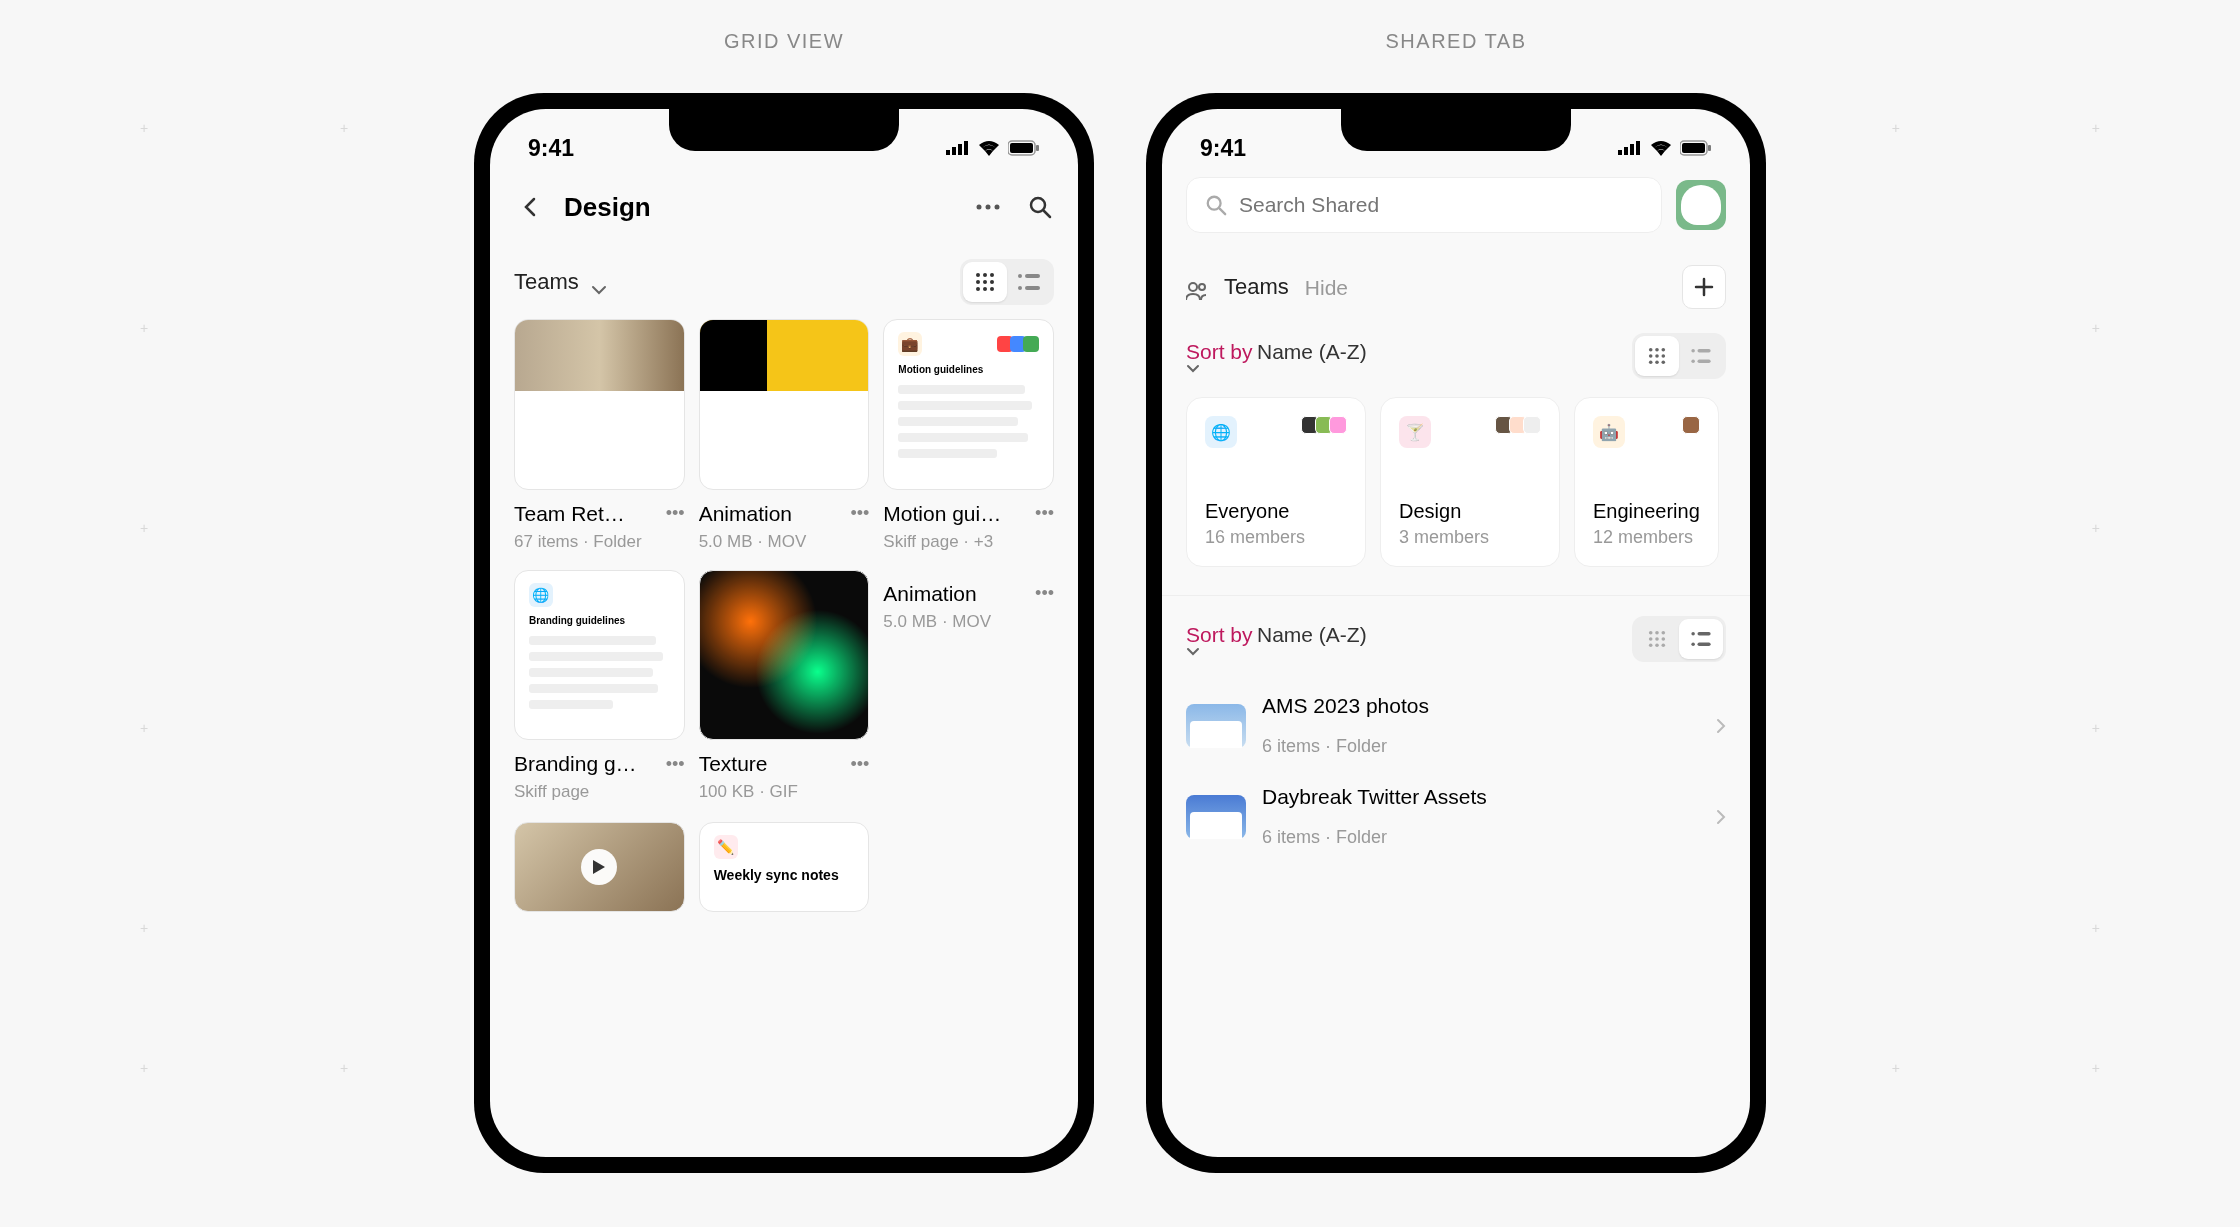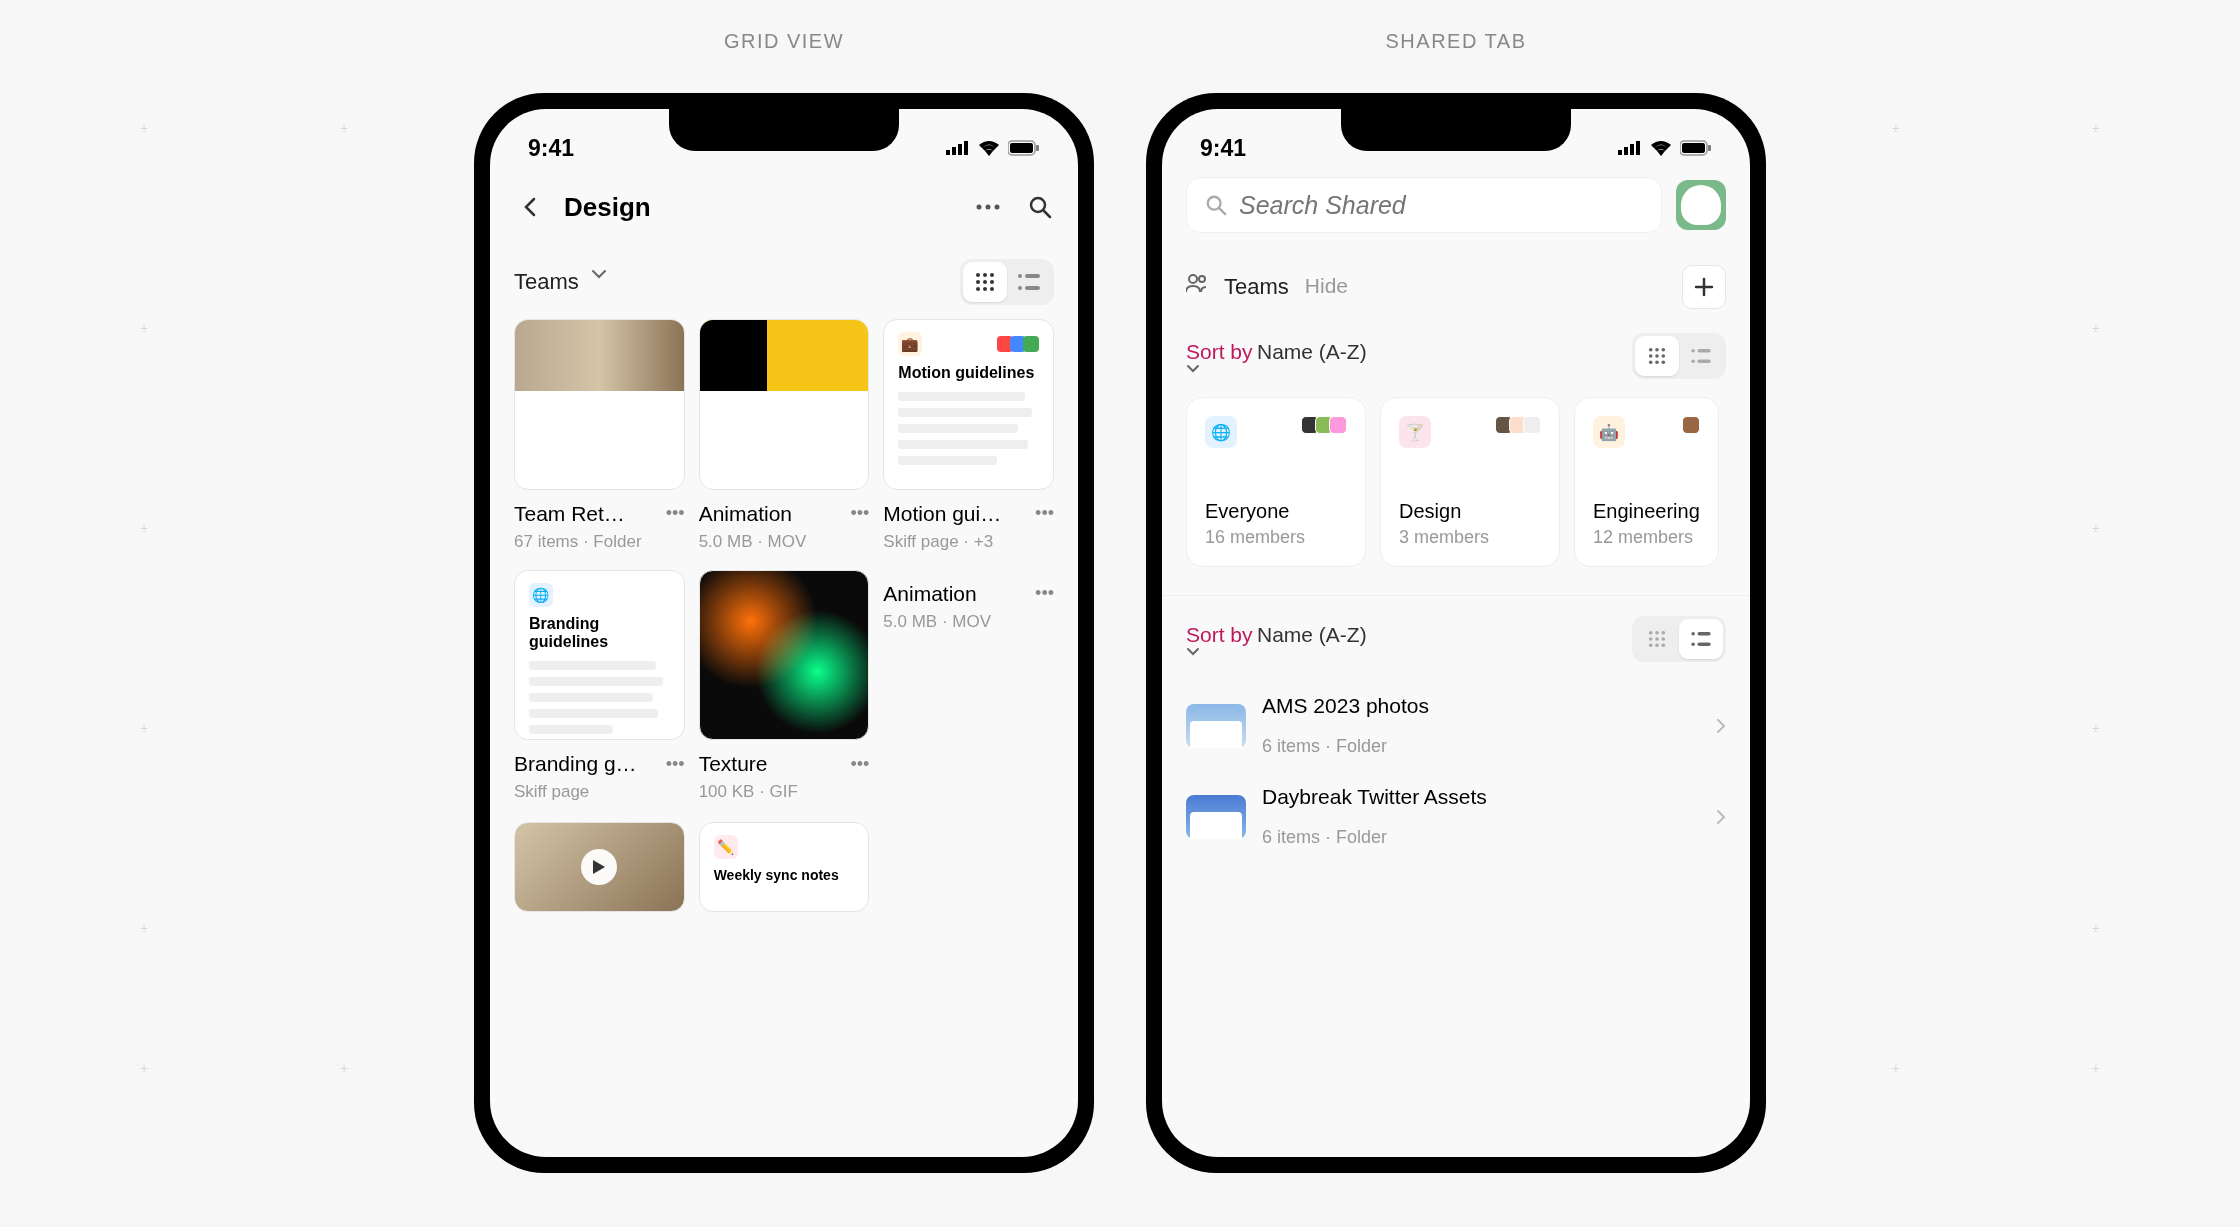--- a/index.html
+++ b/index.html
@@ -21,27 +21,27 @@
 .status-icons { display: flex; align-items: center; gap: 8px; }
 
 .header { display: flex; align-items: center; padding: 22px 24px; gap: 18px; }
 .back-btn { width: 32px; height: 32px; display: flex; align-items: center; justify-content: center; color: #333; }
 .header-title { font-size: 26px; font-weight: 600; flex: 1; }
 .header-actions { display: flex; gap: 24px; align-items: center; }
 .icon-btn { width: 28px; height: 28px; display: flex; align-items: center; justify-content: center; color: #333; }
 
 .search-row { padding: 8px 24px 18px; display: flex; gap: 14px; align-items: center; }
 .search-box { flex: 1; background: #fff; border: 1px solid #eee; border-radius: 14px; height: 56px; display: flex; align-items: center; padding: 0 18px; gap: 12px; }
-.search-box input { border: none; outline: none; font-size: 25px; background: transparent; flex: 1; color: #a21caf; font-style: italic; }
+.search-box input { border: none; outline: none; font-size: 21px; background: transparent; flex: 1; color: #a21caf; }
 .avatar-btn { width: 50px; height: 50px; border-radius: 12px; background: #7ab98a; display: flex; align-items: center; justify-content: center; overflow: hidden; }
 .avatar-snoopy { width: 40px; height: 40px; background: #fff; border-radius: 50% 50% 40% 40%; position: relative; }
 
 .section { padding: 0 24px; }
 .section-head { display: flex; align-items: center; padding: 14px 0; }
-.section-head .left { display: flex; align-items: flex-start; gap: 10px; flex: 1; }
+.section-head .left { display: flex; align-items: flex-end; gap: 10px; flex: 1; }
 .section-label { font-size: 22px; font-weight: 500; color: #222; }
 .section-hide { font-size: 21px; color: #999; margin-left: 6px; }
 .chev-down { color: #666; margin-left: 2px; }
 .add-btn { width: 44px; height: 44px; border: 1px solid #e5e5e5; border-radius: 10px; display: flex; align-items: center; justify-content: center; background: #fff; }
 .view-toggle { display: flex; background: #eee; border-radius: 12px; padding: 3px; }
 .view-toggle button { width: 44px; height: 40px; border: none; background: transparent; border-radius: 9px; display: flex; align-items: center; justify-content: center; }
 .view-toggle button.active { background: #fff; box-shadow: 0 1px 2px rgba(0,0,0,0.1); }
 
 .sort-row { display: flex; align-items: center; justify-content: space-between; padding: 10px 0 18px; }
 .sort-label { font-size: 21px; color: #be185d; }
@@ -58,21 +58,21 @@
 .thumb-folder-photo { height: 42%; background: linear-gradient(90deg, #b8a890 0%, #d4c5a8 50%, #8b7355 100%); display: flex; }
 .thumb-folder-anim { height: 42%; background: #f5c518; position: relative; }
 .thumb-folder-anim::before { content:''; position:absolute; left:0; top:0; width:40%; height:100%; background:#000; }
 
 .doc-card { padding: 12px 14px; }
 .doc-header { display: flex; align-items: center; justify-content: space-between; margin-bottom: 8px; }
 .doc-icon { width: 24px; height: 24px; border-radius: 6px; display: flex; align-items: center; justify-content: center; font-size: 14px; }
 .doc-icon.orange { background: #fff3e0; color: #ff9800; }
 .doc-icon.blue { background: #e3f2fd; color: #2196f3; }
 .doc-icon.red { background: #ffebee; color: #f44336; }
-.doc-title { font-size: 16px; font-weight: 600; margin-bottom: 10px; }
+.doc-title { font-size: 10px; font-weight: 600; margin-bottom: 10px; }
 .doc-line { height: 9px; background: #eee; border-radius: 3px; margin-bottom: 7px; }
 .doc-avatars { display: flex; }
 .doc-avatars span { width: 16px; height: 16px; border-radius: 4px; margin-left: -3px; }
 
 .img-card { border-radius: 14px; overflow: hidden; position: relative; }
 .img-card.texture { background: radial-gradient(circle at 30% 30%, #ff6b00, #000 40%), radial-gradient(circle at 70% 60%, #00ff88, #000 40%), #0a0a0a; background-blend-mode: screen; }
 .img-card.anim-blue { background: radial-gradient(circle at 50% 40%, #4a7bd4, #1e3a8a 60%, #0a1845); }
 .play-overlay { position: absolute; top: 50%; left: 50%; transform: translate(-50%, -50%); width: 44px; height: 44px; background: rgba(255,255,255,0.95); border-radius: 50%; display: flex; align-items: center; justify-content: center; }
 .duration-badge { position: absolute; bottom: 8px; right: 10px; color: #fff; font-size: 16px; font-weight: 600; }
 

